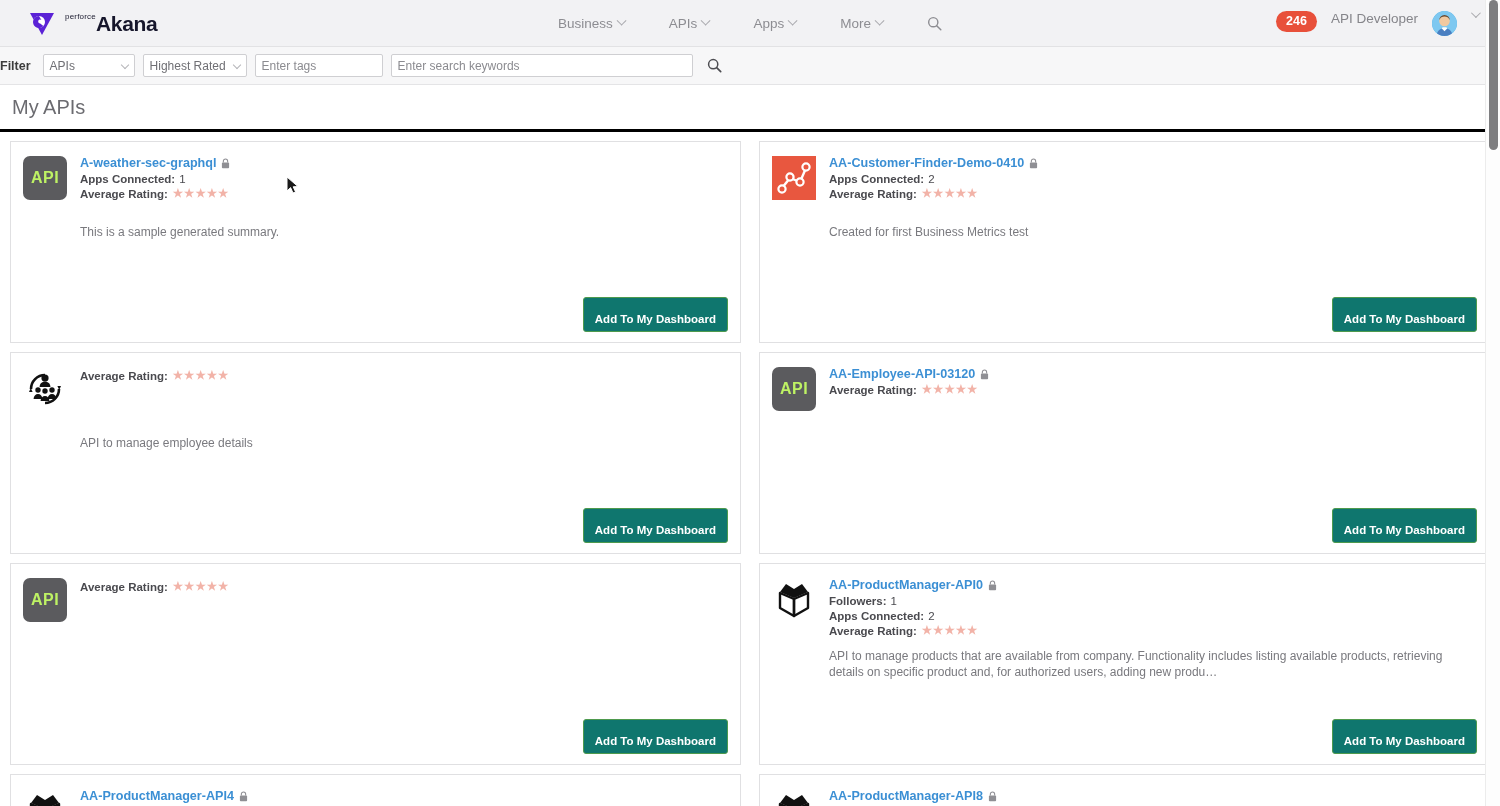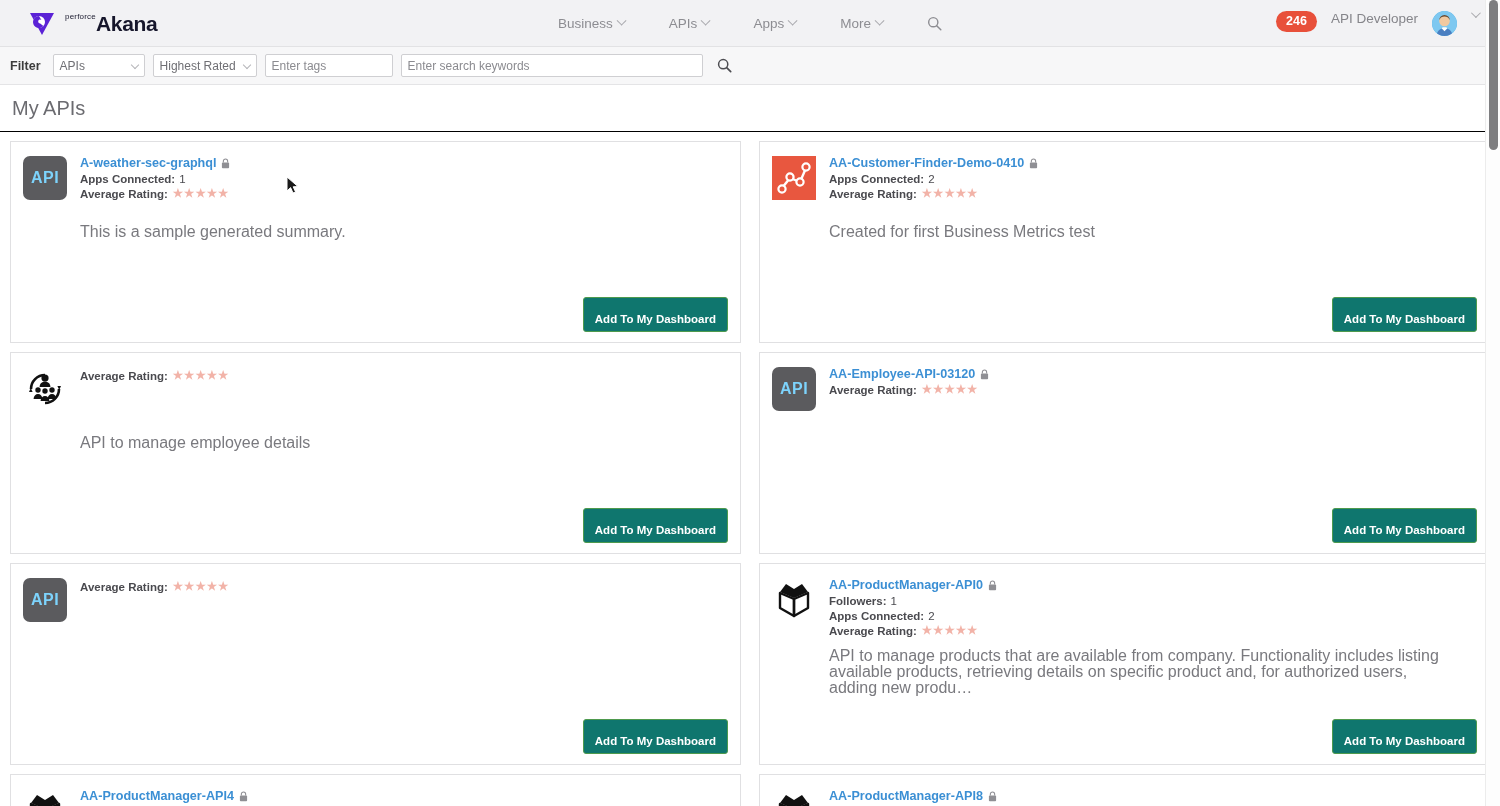--- a/index.html
+++ b/index.html
@@ -66,21 +66,21 @@
   .user-caret {
     width: 7px; height: 7px;
     border-right: 1.4px solid #a9a9ad; border-bottom: 1.4px solid #a9a9ad;
     transform: rotate(45deg) translateY(-2px);
     display:inline-block;
   }
 
   
   .filterbar {
     height: 38px; background: #f7f7f8; border-bottom: 1px solid #e4e4e6;
-    display: flex; align-items: center; padding-left: 10px; gap: 8px;
+    display: flex; align-items: center; gap: 8px;
   }
   .filter-label { font-size: 12.5px; font-weight: bold; color: #3c3c3c; margin-right: 4px; }
   .fselect {
     height: 23px; border: 1px solid #cfcfd2; background: #fff; border-radius: 2px;
     font-size: 12px; color: #6f6f74; padding: 0 18px 0 6px;
     display: flex; align-items: center; position: relative; cursor: pointer;
   }
   .fselect .caret { width:6px;height:6px;border-color:#b5b5b9;position:absolute;right:6px;top:7px;transform:rotate(45deg);}
   .fselect.w1 { width: 92px; }
   .fselect.w2 { width: 104px; }
@@ -90,54 +90,54 @@
     font-family: "Liberation Sans", sans-serif;
   }
   .finput.tags { width: 128px; }
   .finput.kw { width: 302px; }
   .finput::placeholder { color: #8b8b90; }
   .fsearch-btn { background: none; border: none; cursor: pointer; padding: 2px 6px; display:flex; align-items:center;}
 
   
   .page-title-wrap {
     height: 47px; display: flex; align-items: center; padding-left: 12px;
-    border-bottom: 1px solid #000000; background:#fff;
+    border-bottom: 3px solid #000000; background:#fff;
   }
   .page-title { font-size: 20px; color: #6b6b70; font-weight: 400; }
 
   
   .grid {
     padding: 9px 10px 0 10px;
     display: grid; grid-template-columns: 1fr 1fr; gap: 9px 18px;
   }
   .card {
     border: 1px solid #e0e0e2; background: #fff;
     height: 202px; position: relative; padding: 14px 12px 10px 12px;
     display: flex; flex-direction: column;
   }
   .card-head { display: flex; gap: 13px; }
   .card-icon { width: 44px; height: 44px; flex: 0 0 44px; }
   .icon-api {
     width: 44px; height: 44px; border-radius: 7px; background: #5b5b5e;
-    color: #7dd3fc; font-size: 16px; font-weight: bold; letter-spacing: .5px;
+    color: #bef264; font-size: 16px; font-weight: bold; letter-spacing: .5px;
     display: flex; align-items: center; justify-content: center;
   }
   .card-meta { flex: 1; min-width: 0; }
   .card-title-row { display: flex; align-items: center; gap: 5px; }
   .card-title {
     font-size: 12.6px; font-weight: bold; color: #3b8fd4; cursor: pointer;
     white-space: nowrap;
   }
   .lock { display:inline-block; }
   .metaline { font-size: 11.5px; color: #4a4a4f; font-weight: bold; margin-top: 3px; display:flex; align-items:center; }
   .metaline .val { font-weight: normal; color: #4a4a4f; margin-left: 4px; }
   .stars { margin-left: 5px; letter-spacing: 1px; color: #f2b3a8; font-size: 11.5px; line-height: 1; }
   .card-desc {
     margin-top: 24px; margin-left: 57px; margin-right: 22px;
-    font-size: 16px; color: #79797e; line-height: 16px;
+    font-size: 12px; color: #79797e; line-height: 16px;
   }
   .card-btn-wrap { margin-top: auto; display: flex; justify-content: flex-end; }
   .add-btn {
     background: #0f766e; border: 1px solid #4e9a4e; color: #fff;
     font-size: 11.5px; font-weight: bold; border-radius: 3px;
     padding: 15px 11px 6px; cursor: pointer;
     font-family: "Liberation Sans", sans-serif;
   }
 
   

